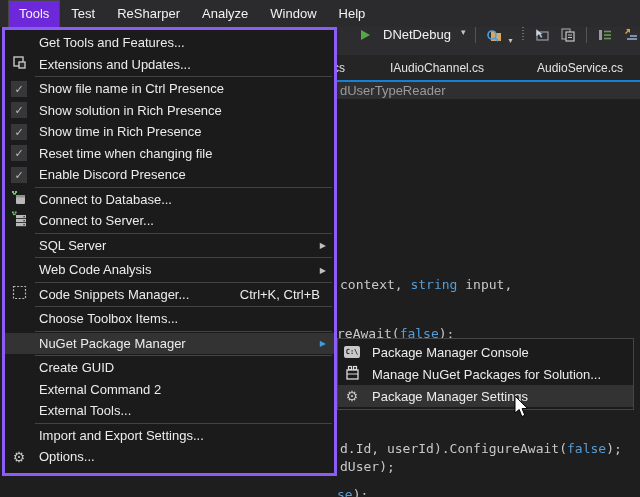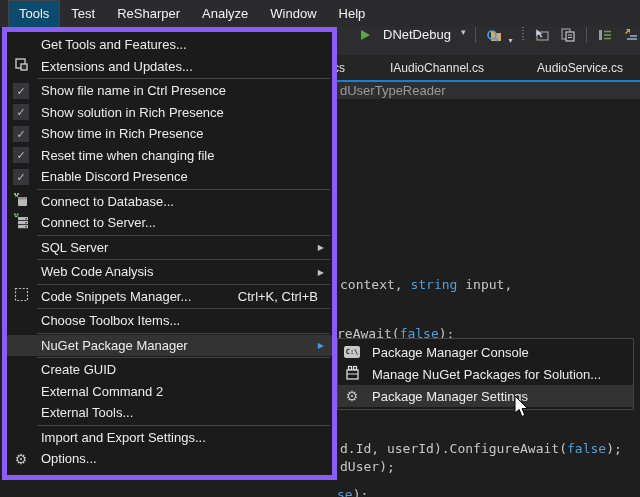--- a/index.html
+++ b/index.html
@@ -3,21 +3,21 @@
 <meta charset="utf-8">
 <style>
   html,body{margin:0;padding:0;background:#111;}
   .screen{position:relative;width:640px;height:497px;background:#1e1e1e;overflow:hidden;
     font-family:"Liberation Sans",sans-serif;-webkit-font-smoothing:antialiased;}
 
   
   .menubar{position:absolute;left:0;top:0;width:640px;height:27px;background:#2b2b2e;
     display:flex;align-items:stretch;padding-left:8px;box-sizing:border-box;z-index:5;}
   .mitem{display:flex;align-items:center;padding:0 11px;font-size:13px;color:#f2f2f2;cursor:default;}
-  .mitem.open{background:#0c4a6e;box-shadow:inset 1px 0 0 #454548,inset -1px 0 0 #454548,inset 0 1px 0 #454548;}
+  .mitem.open{background:#6d28d9;box-shadow:inset 1px 0 0 #454548,inset -1px 0 0 #454548,inset 0 1px 0 #454548;}
 
   
   .toolbar{position:absolute;left:337px;top:27px;width:303px;height:28px;background:#2d2d30;
     display:flex;align-items:flex-start;gap:10px;padding-left:20px;box-sizing:border-box;overflow:hidden;}
   .tb-label{font-size:13px;color:#f2f2f2;}
   .chev{font-size:9px;color:#c5c5c5;}
   .chev.small{font-size:8px;margin-left:-4px;margin-top:9px;}
   .vsep{width:1px;height:16px;background:#525257;flex:0 0 1px;}
   .grip{width:2px;height:14px;flex:0 0 2px;
     background:repeating-linear-gradient(#6a6a6e 0 1px,transparent 1px 3px);}
@@ -36,21 +36,21 @@
 
   
   .editor{position:absolute;left:337px;top:99px;width:303px;height:398px;background:#1e1e1e;}
   .code-line{position:absolute;font-family:"DejaVu Sans Mono",monospace;font-size:13px;
     line-height:15px;white-space:pre;color:#c8c8c8;}
   .tok-plain{color:#c8c8c8;margin-top:12px;}
   .tok-keyword{color:#569cd6;}
 
   
   .menu{position:absolute;left:2px;top:27px;width:335px;background:#1b1b1c;
-    border:5px solid #8b5cf6;box-sizing:border-box;padding:2px 0 5px 0;z-index:10;}
+    border:3px solid #8b5cf6;box-sizing:border-box;padding:2px 0 5px 0;z-index:10;}
   .menu-row{height:21.5px;display:flex;align-items:center;position:relative;
     font-size:13px;color:#ececec;cursor:default;}
   .menu-row.hl{background:#333334;}
   .gutter{width:28px;flex:0 0 28px;display:flex;align-items:center;justify-content:center;}
   .mlabel{margin-left:6px;white-space:nowrap;}
   .shortcut{margin-left:auto;padding-right:14px;color:#ececec;}
   .arrow{position:absolute;right:8px;top:50%;transform:translateY(-50%);font-size:8px;color:#c0c0c0;}
   .hl > .arrow{color:#3f9ddd;}
   .msep{height:1px;background:#434346;margin:1px 2px 1px 30px;}
   .checkbox{width:16px;height:16px;background:#37373a;color:#bdbdbd;font-size:11px;

